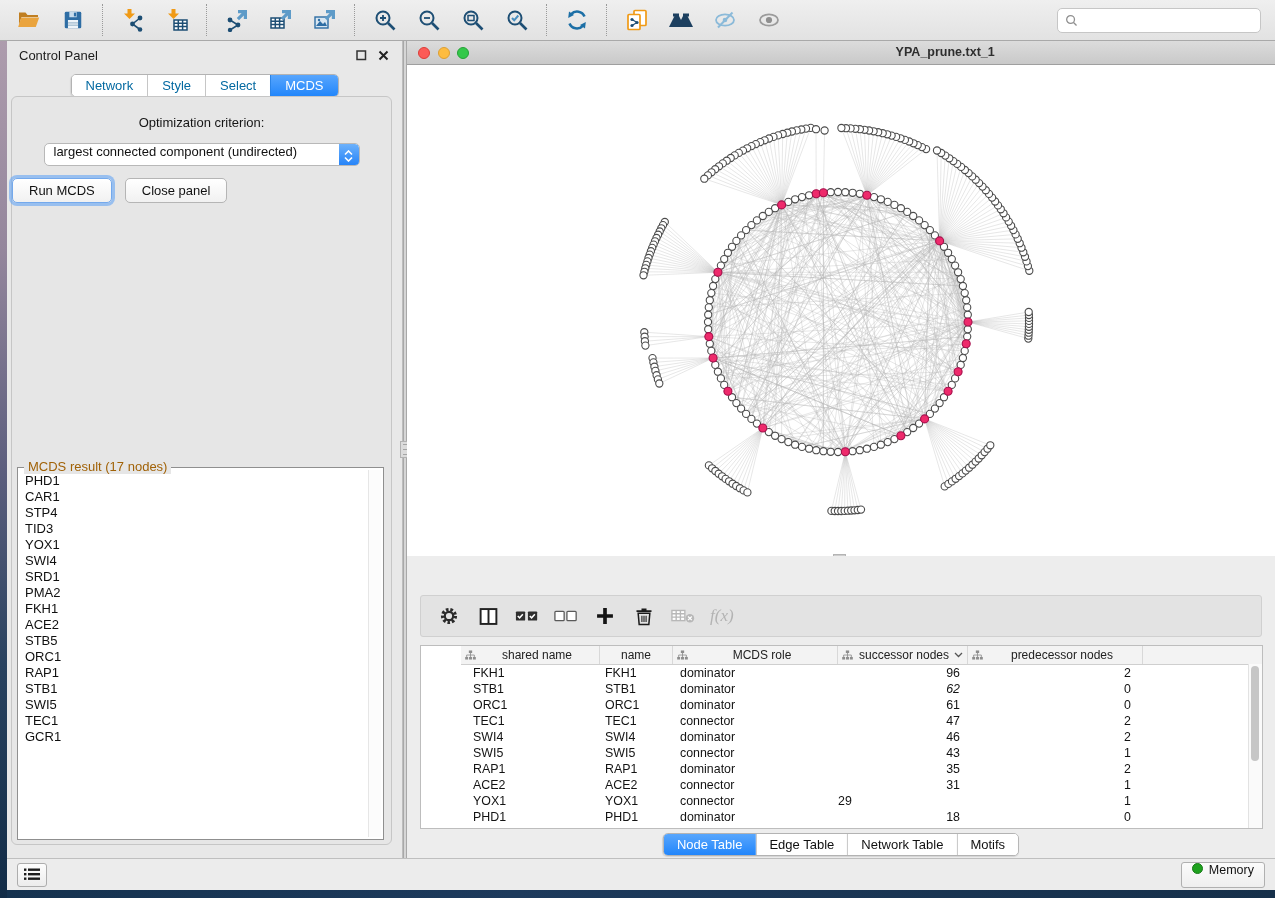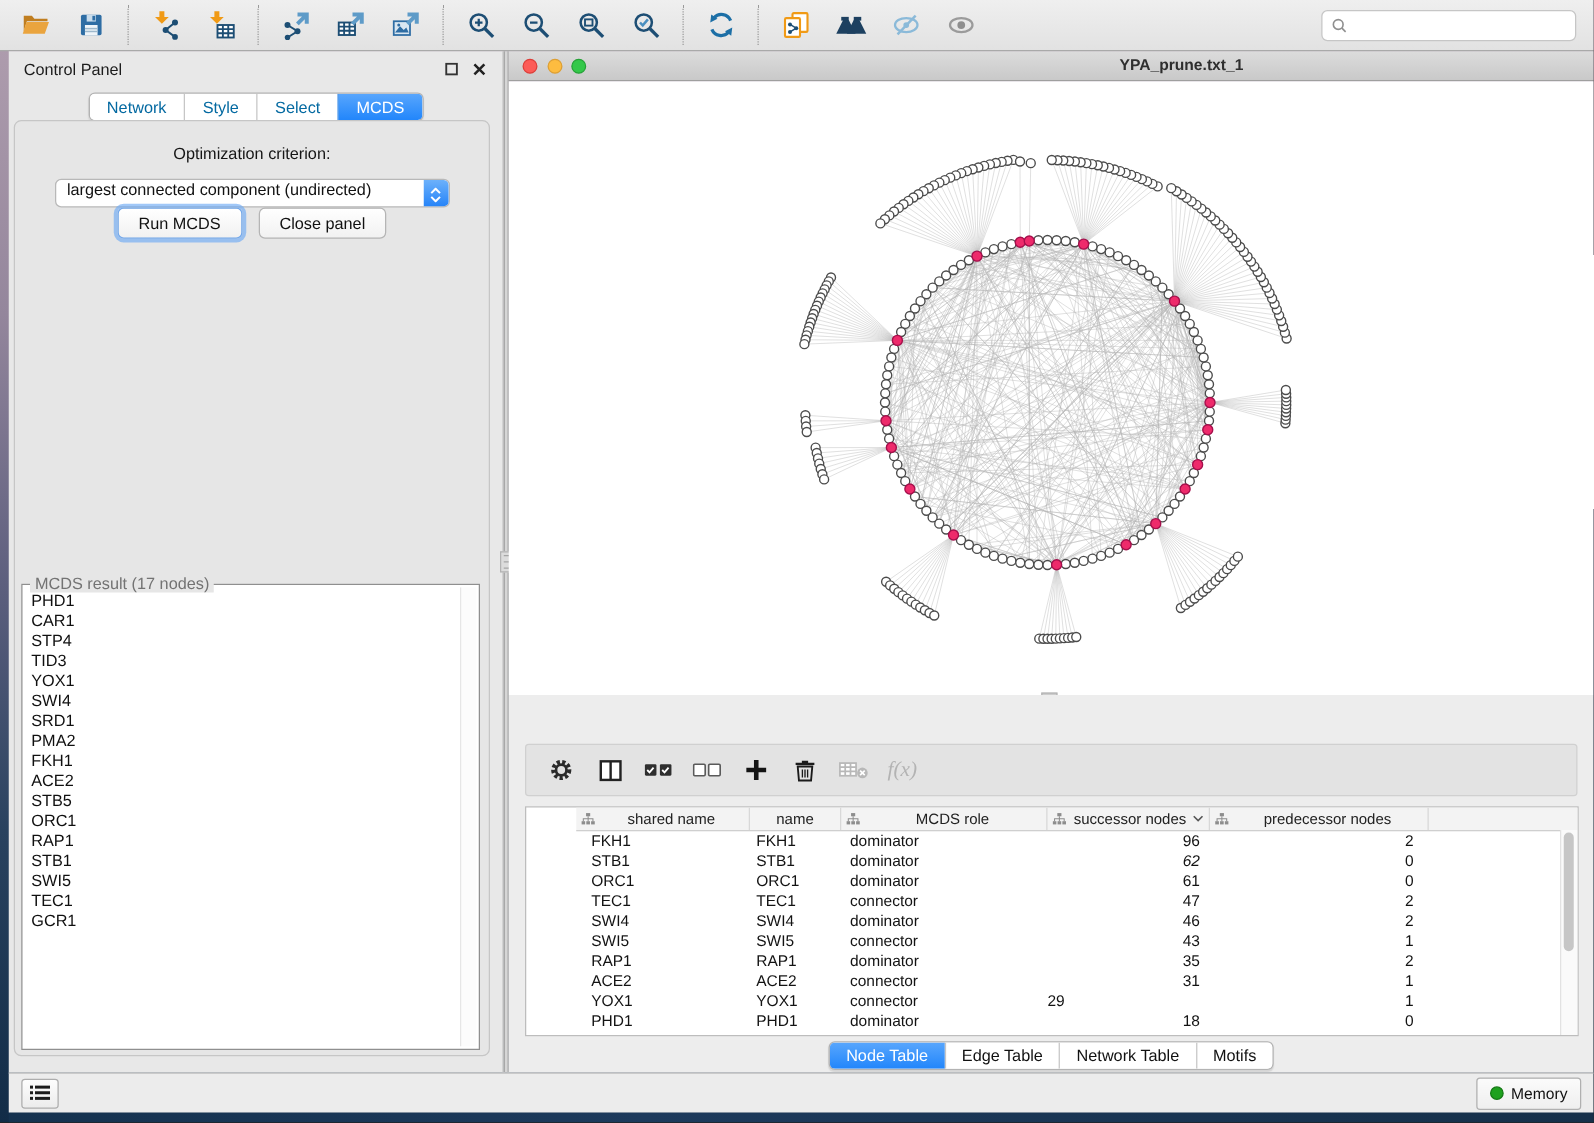--- a/index.html
+++ b/index.html
@@ -34,26 +34,26 @@
   .cp-tab:first-child{border-left:none;}
   .cp-tab.sel{background:linear-gradient(180deg,#58a6fd,#2286fb);color:#fff;border-left-color:#2a84e8;}
   .cp-content{position:absolute;left:4px;right:10px;top:55px;bottom:13px;
     background:#e6e6e6;border:1px solid #c6c6c6;border-radius:6px;}
   .crit-label{text-align:center;margin-top:18px;font-size:13px;color:#151515;}
   .dropdown{width:316px;height:23px;margin:13px auto 0;background:#fff;border:1px solid #b8b8b8;border-radius:5px;
     display:flex;box-sizing:border-box;overflow:hidden;}
   .dropdown .dd-text{flex:1;font-size:13px;color:#111;padding-left:9px;white-space:nowrap;}
   .dd-step{width:20px;height:23px;background:linear-gradient(180deg,#6cb1fb,#2080f8);
     display:flex;flex-direction:column;align-items:center;justify-content:center;gap:2px;border-radius:0 4px 4px 0;}
-  .btn-row{display:flex;justify-content:center;gap:13px;margin-top:0;}
+  .btn-row{display:flex;gap:13px;margin-top:12px;}
   .mac-btn{height:23px;padding:0 16px;background:linear-gradient(180deg,#ffffff,#f1f1f1);
     border:1px solid #b5b5b5;border-radius:5px;font-size:13px;color:#111;display:flex;align-items:center;}
   .mac-btn.focus{box-shadow:0 0 0 3px rgba(110,170,245,.65);border-color:#74a9ec;}
   .groupbox{position:absolute;left:5px;right:7px;top:370px;bottom:4px;background:#fff;border:1px solid #8f8f8f;}
-  .gb-legend{position:absolute;top:-9px;left:6px;background:#e6e6e6;padding:0 4px;font-size:13px;color:#737373;}
+  .gb-legend{position:absolute;top:-9px;left:6px;background:#e6e6e6;padding:0 4px;font-size:13px;color:#a16207;}
   .mcds-list{position:absolute;left:1px;right:15px;top:5px;bottom:2px;overflow:hidden;padding-left:6px;}
   .mcds-item{font-size:13px;line-height:16px;color:#101010;}
   .gb-scroll{position:absolute;right:2px;top:2px;bottom:2px;width:12px;background:#fcfcfc;border-left:1px solid #e6e6e6;}
 
   
   .v-divider{left:403px;top:41px;width:4px;height:817px;background:#d6d6d6;border-left:1px solid #a8a8a8;border-right:1px solid #a8a8a8;box-sizing:border-box;}
   .h-left{left:400px;top:441px;width:11px;height:17px;background:#dcdcdc;border:1px solid #b2b2b2;box-sizing:border-box;
     display:flex;flex-direction:column;justify-content:space-between;padding:2px 2px;}
   .h-left i{display:block;height:1px;background:#a5a5a5;}
   .h-bottom{left:833px;top:554px;width:13px;height:8px;background:#cdcdcd;border:1px solid #b4b4b4;box-sizing:border-box;}
@@ -88,21 +88,21 @@
   .tp-tab:first-child{border-left:none;}
   .tp-tab.sel{background:linear-gradient(180deg,#58a6fd,#2286fb);color:#fff;border-left-color:#2a84e8;}
 
   
   .statusbar{left:7px;top:858px;width:1268px;height:32px;background:#ececec;border-top:1px solid #bfbfbf;
     display:flex;align-items:center;box-sizing:border-box;padding:0 10px;}
   .sb-listbtn{width:28px;height:22px;background:linear-gradient(180deg,#fdfdfd,#ececec);border:1px solid #adadad;border-radius:3px;
     display:flex;align-items:center;justify-content:center;}
   .sb-spacer{flex:1;}
   .mem-btn{height:24px;padding:0 10px;background:linear-gradient(180deg,#fbfbfb,#efefef);border:1px solid #b0b0b0;border-radius:3px;
-    display:flex;align-items:center;gap:6px;font-size:12.5px;color:#111;}
+    display:flex;align-items:flex-start;gap:6px;font-size:12.5px;color:#111;}
   .mem-dot{width:11px;height:11px;border-radius:50%;background:#1ea11e;border:1px solid #167a16;box-sizing:border-box;}
 </style>
 </head>
 <body>
 
 <div class="screen">
 
   <div class="abs toolbar">
     <div class="tbtn">
         <svg width="24" height="24" viewBox="0 0 24 24">

